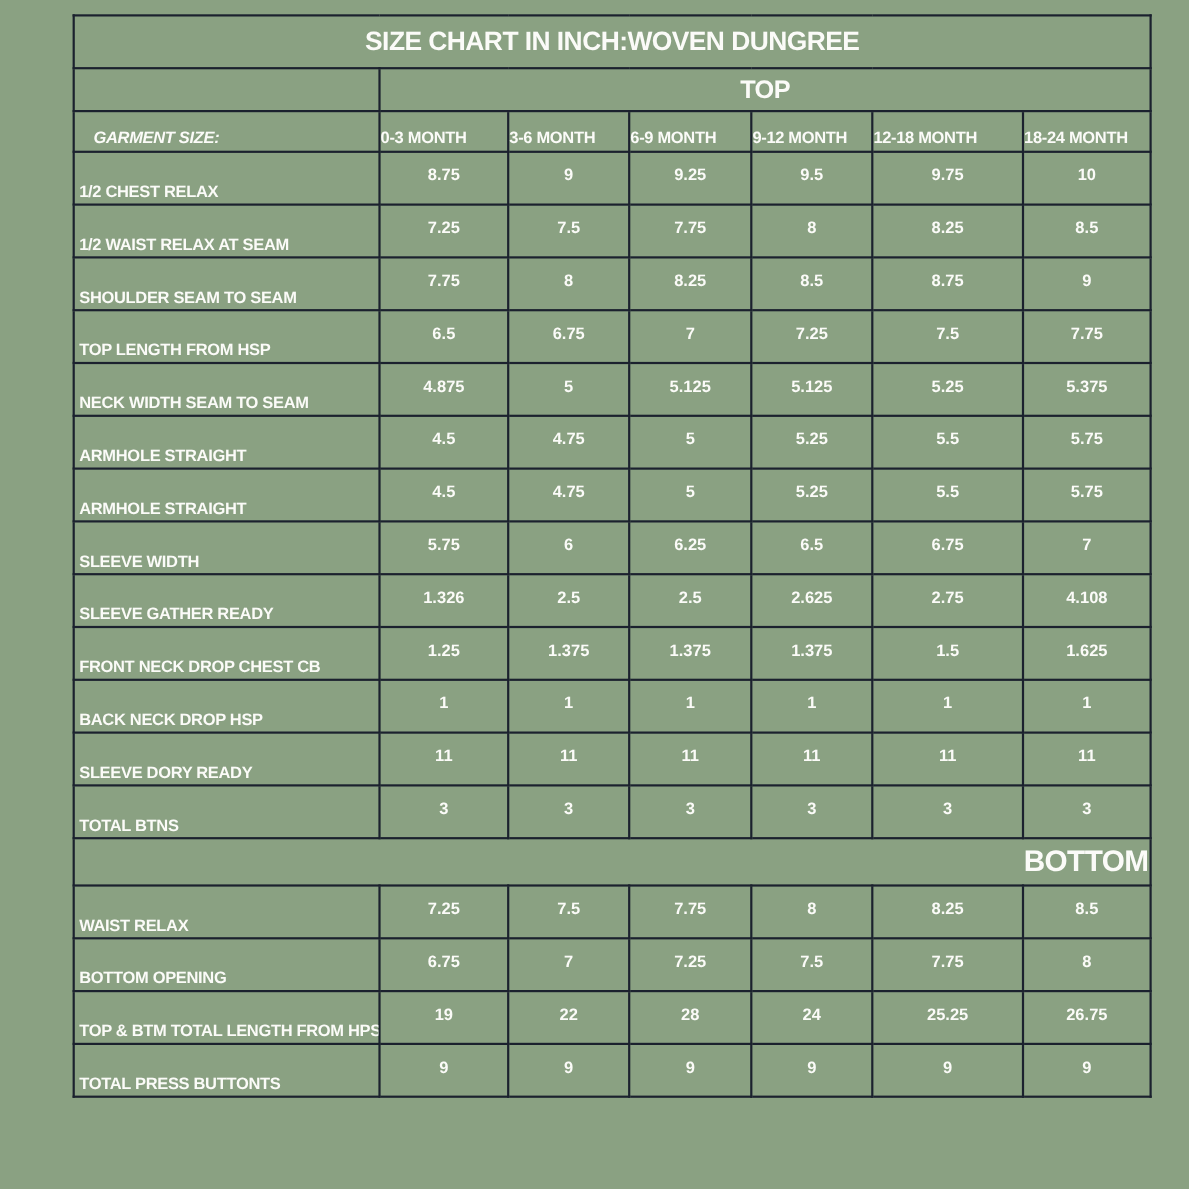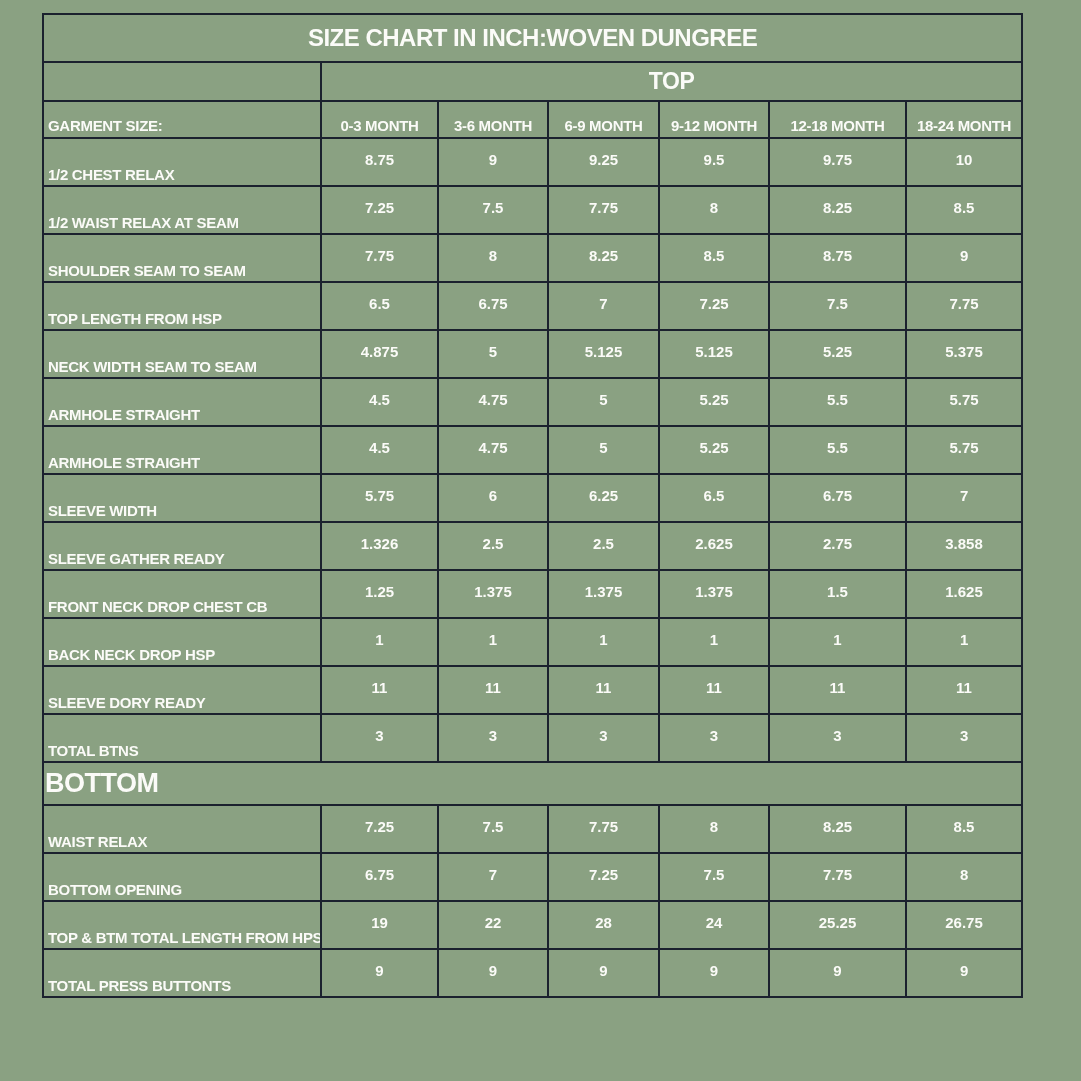--- a/index.html
+++ b/index.html
@@ -17,20 +17,21 @@
   .table-wrap {
     position: absolute;
     left: 42px;
     top: 13px;
   }
   table.size-chart {
     border-collapse: collapse;
     table-layout: fixed;
     width: 979px;
     background: #8AA182;
+    margin-left: 24px;
   }
   table.size-chart th,
   table.size-chart td {
     border: 2px solid #1B212E;
     color: #FBFBF8;
     font-weight: bold;
     overflow: hidden;
   }
   .title-row th {
     height: 44px;
@@ -50,24 +51,25 @@
   .size-header-row th {
     height: 32px;
     font-size: 15px;
     vertical-align: bottom;
     padding: 0 0 3px 0;
     letter-spacing: -0.3px;
     white-space: nowrap;
   }
   .size-header-row .label-cell {
     text-align: left;
-    padding-left: 4px;
+    padding-left: 17px;
+    font-style: italic;
   }
   .month-cell {
-    text-align: center;
+    text-align: left;
   }
   tr.data-row {
     height: 48px;
   }
   tr.data-row .label-cell {
     vertical-align: bottom;
     text-align: left;
     padding: 17px 0 2px 4px;
     font-size: 15px;
     letter-spacing: -0.3px;
@@ -75,21 +77,21 @@
   }
   tr.data-row .value-cell {
     vertical-align: middle;
     text-align: center;
     font-size: 15px;
     padding-bottom: 6px;
   }
   .section-bottom-row th {
     height: 39px;
     font-size: 27px;
-    text-align: left;
+    text-align: right;
     vertical-align: middle;
     letter-spacing: -0.5px;
   }
 </style>
 </head>
 <body>
 
 <div class="table-wrap">
   <table class="size-chart">
     <colgroup>
@@ -192,21 +194,21 @@
           <td class="value-cell">6.75</td>
           <td class="value-cell">7</td>
         </tr>
         <tr class="data-row">
           <td class="label-cell">SLEEVE GATHER READY</td>
           <td class="value-cell">1.326</td>
           <td class="value-cell">2.5</td>
           <td class="value-cell">2.5</td>
           <td class="value-cell">2.625</td>
           <td class="value-cell">2.75</td>
-          <td class="value-cell">3.858</td>
+          <td class="value-cell">4.108</td>
         </tr>
         <tr class="data-row">
           <td class="label-cell">FRONT NECK DROP CHEST CB</td>
           <td class="value-cell">1.25</td>
           <td class="value-cell">1.375</td>
           <td class="value-cell">1.375</td>
           <td class="value-cell">1.375</td>
           <td class="value-cell">1.5</td>
           <td class="value-cell">1.625</td>
         </tr>

